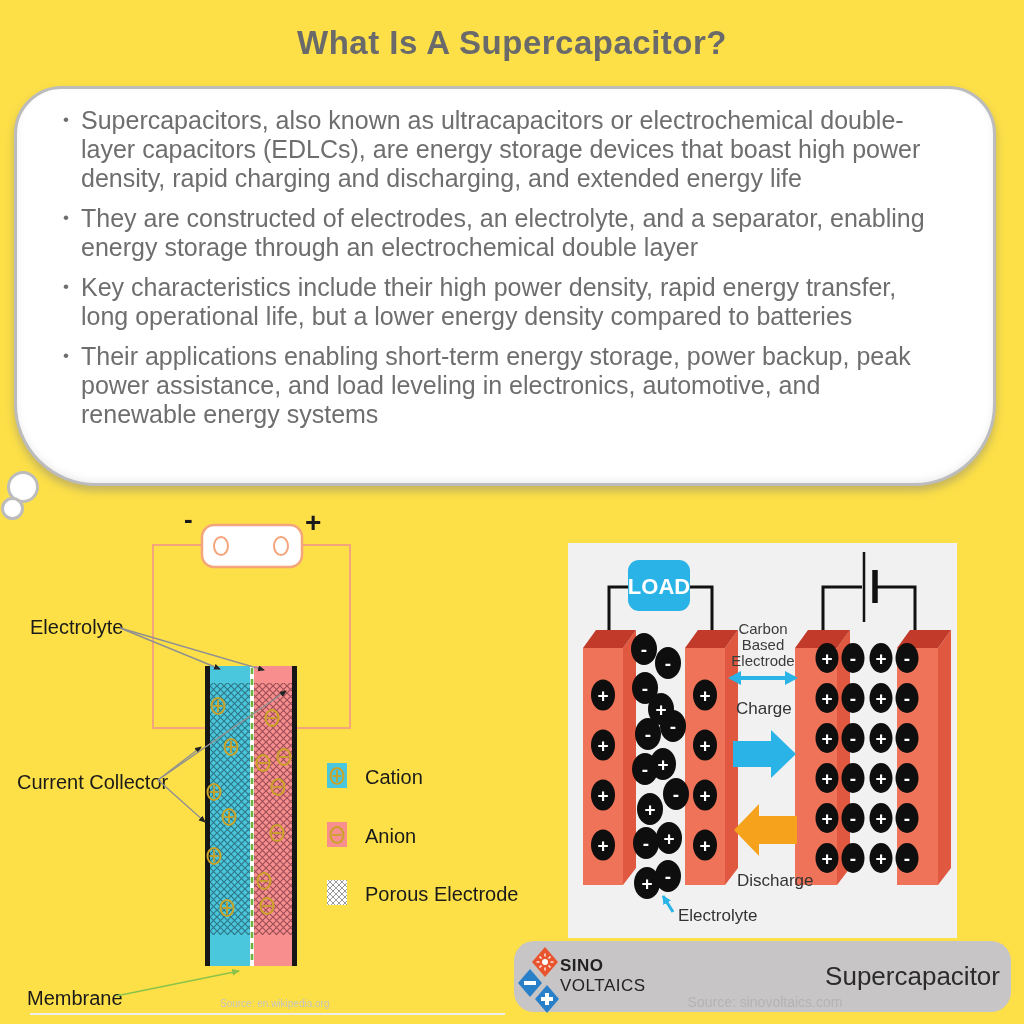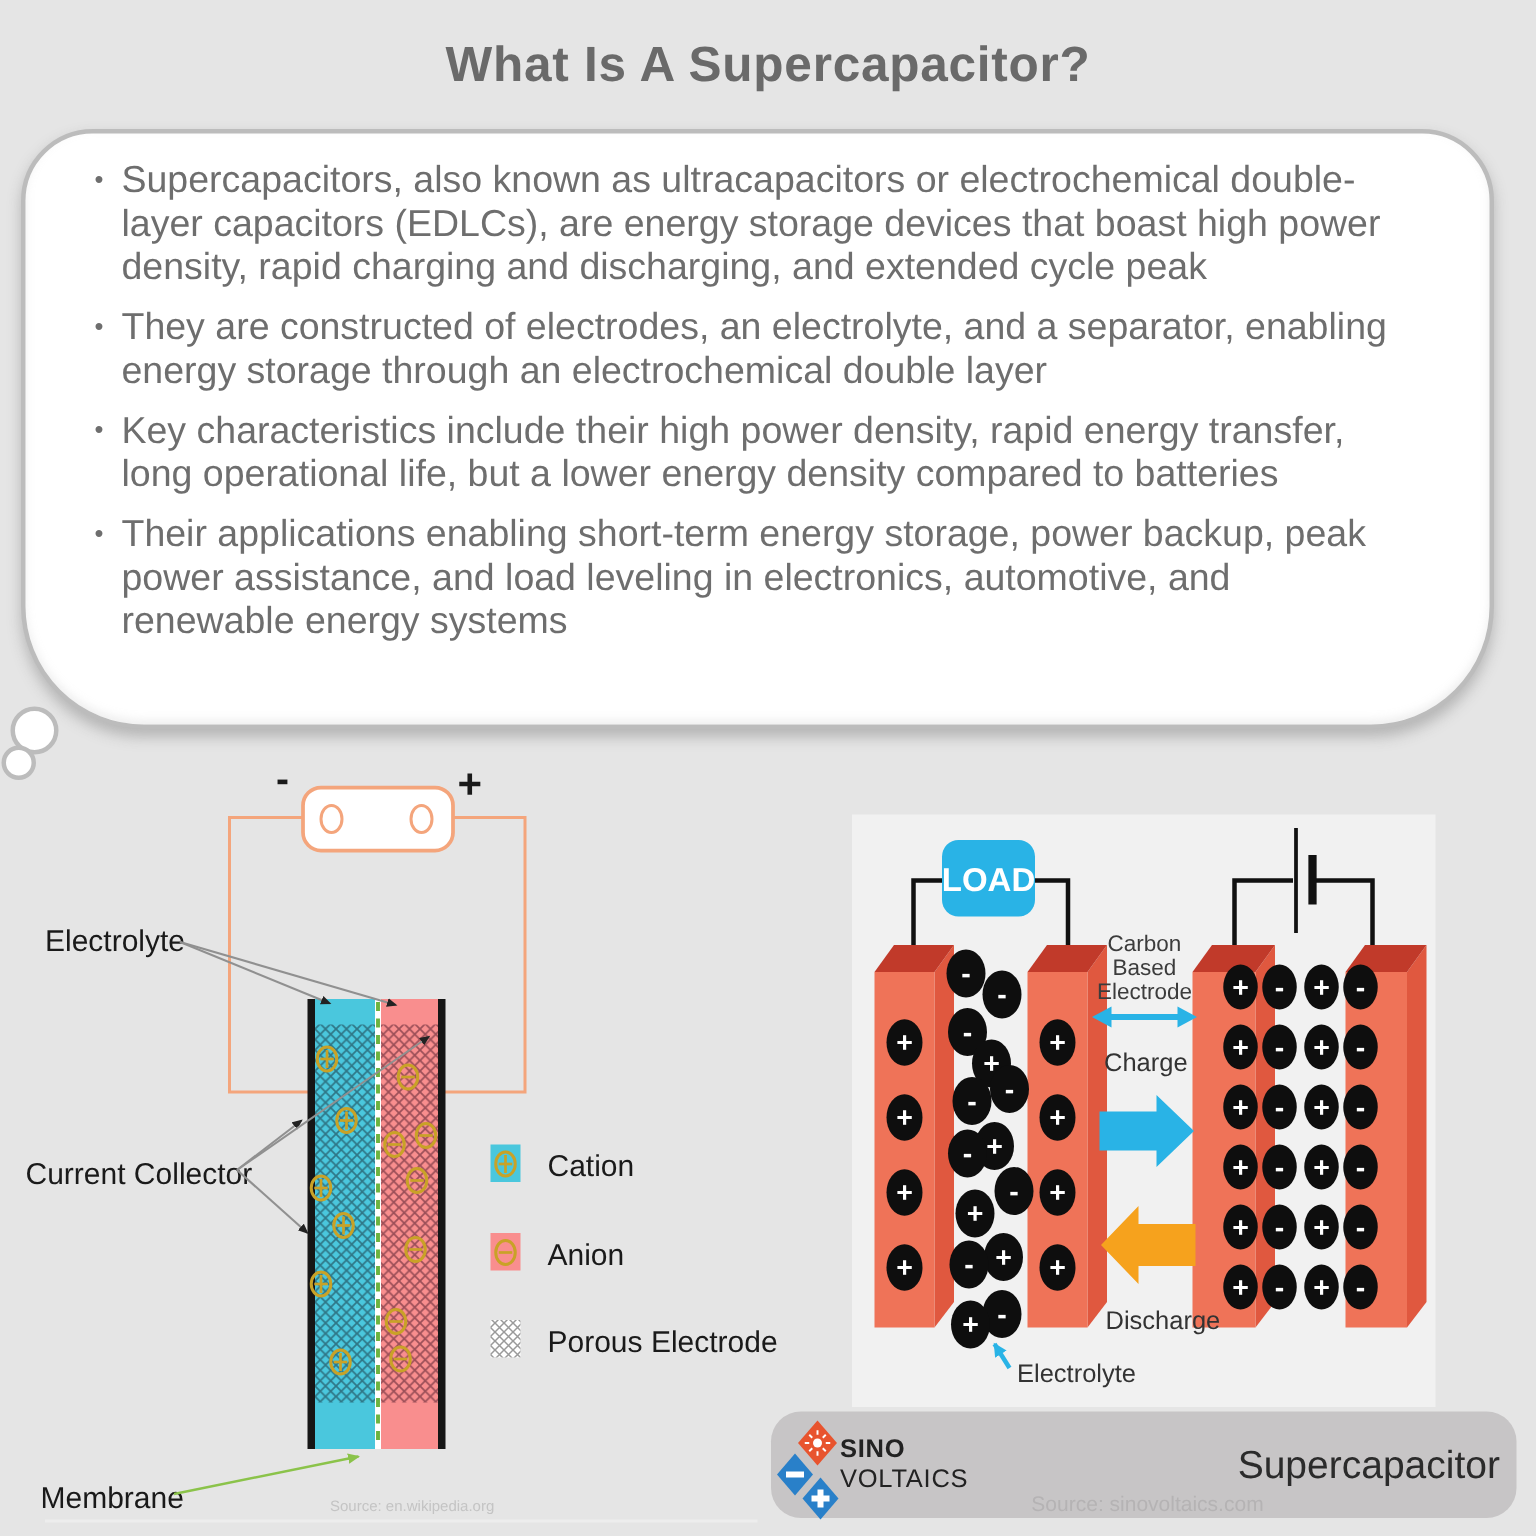--- a/index.html
+++ b/index.html
@@ -1,16 +1,16 @@
 <!DOCTYPE html>
 <html><head>
 <meta charset="utf-8">
 <style>
   html,body{margin:0;padding:0;background:#ffffff;}
-  .page{position:relative;width:1024px;height:1024px;background:#e5e5e5;overflow:hidden;
+  .page{position:relative;width:1024px;height:1024px;background:#fde047;overflow:hidden;
         font-family:"Liberation Sans", sans-serif;}
   .title{position:absolute;top:24px;left:0;width:100%;text-align:center;
          font-size:33px;font-weight:bold;color:#6a6a6a;letter-spacing:.5px;}
   .bubble{position:absolute;left:14px;top:86px;width:982px;height:400px;box-sizing:border-box;
           background:#ffffff;border:3px solid #bcbcbc;border-radius:48px 48px 82px 82px;
           box-shadow:0 5px 9px rgba(125,125,125,.45), inset 0 -3px 6px rgba(190,190,190,.25);
           padding:17px 68px 0 44px;}
   .tail-1{position:absolute;left:-10px;top:382px;width:26px;height:26px;border-radius:50%;
           background:#fff;border:3px solid #bcbcbc;}
   .tail-2{position:absolute;left:-16px;top:408px;width:17px;height:17px;border-radius:50%;
@@ -27,21 +27,21 @@
 <div class="page">
 
   <div class="title">What Is A Supercapacitor?</div>
 
   <div class="bubble">
     <div class="tail-1"></div>
     <div class="tail-2"></div>
     <ul class="points">
       <li>
         <span class="dot">•</span>
-        <span>Supercapacitors, also known as ultracapacitors or electrochemical double-layer capacitors (EDLCs), are energy storage devices that boast high power density, rapid charging and discharging, and extended cycle peak</span>
+        <span>Supercapacitors, also known as ultracapacitors or electrochemical double-layer capacitors (EDLCs), are energy storage devices that boast high power density, rapid charging and discharging, and extended energy life</span>
       </li>
       <li>
         <span class="dot">•</span>
         <span>They are constructed of electrodes, an electrolyte, and a separator, enabling energy storage through an electrochemical double layer</span>
       </li>
       <li>
         <span class="dot">•</span>
         <span>Key characteristics include their high power density, rapid energy transfer, long operational life, but a lower energy density compared to batteries</span>
       </li>
       <li>

